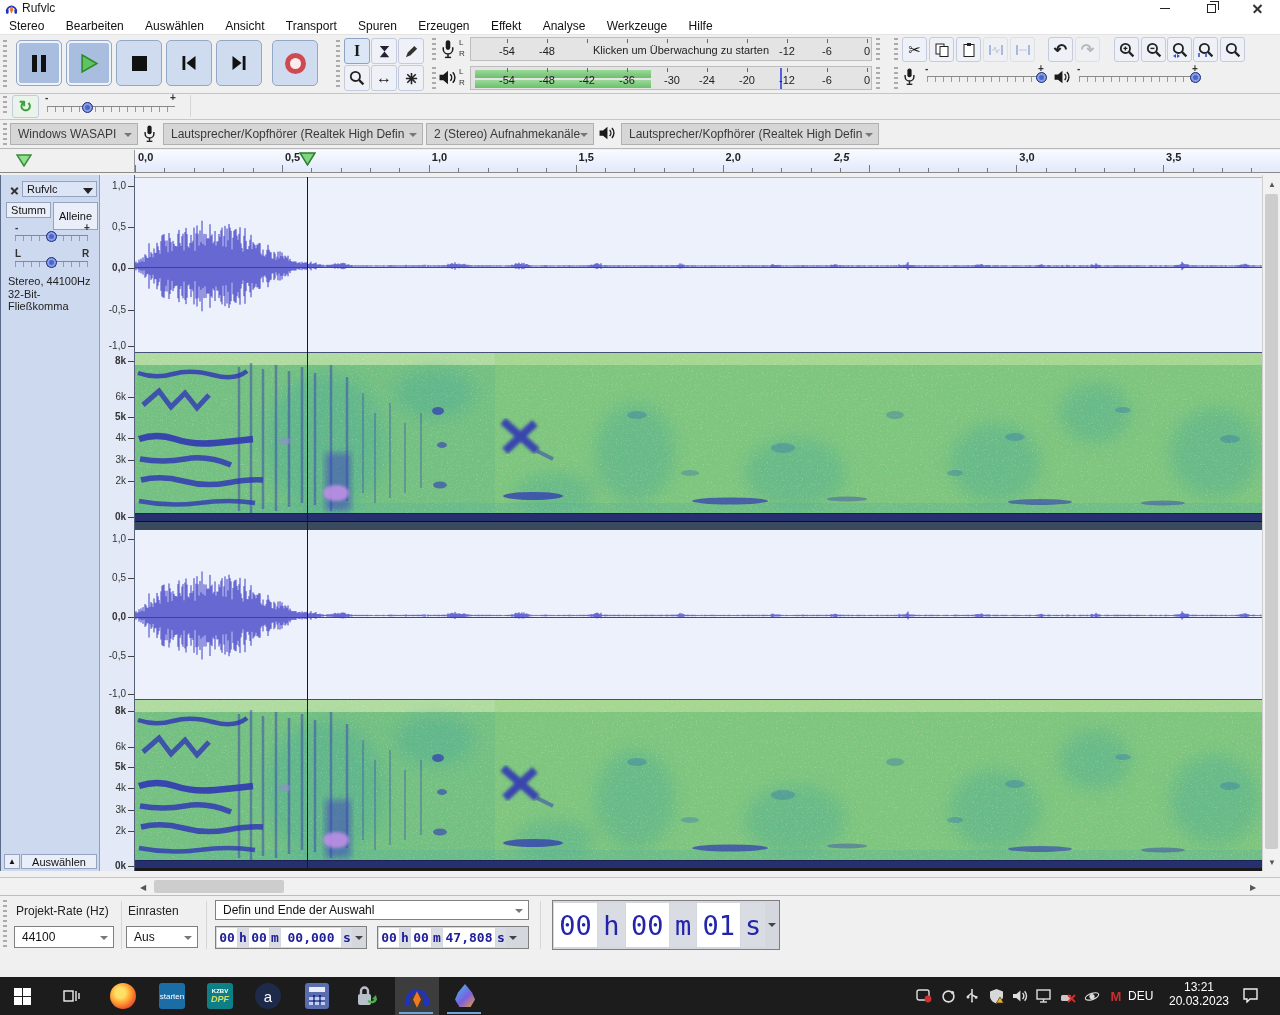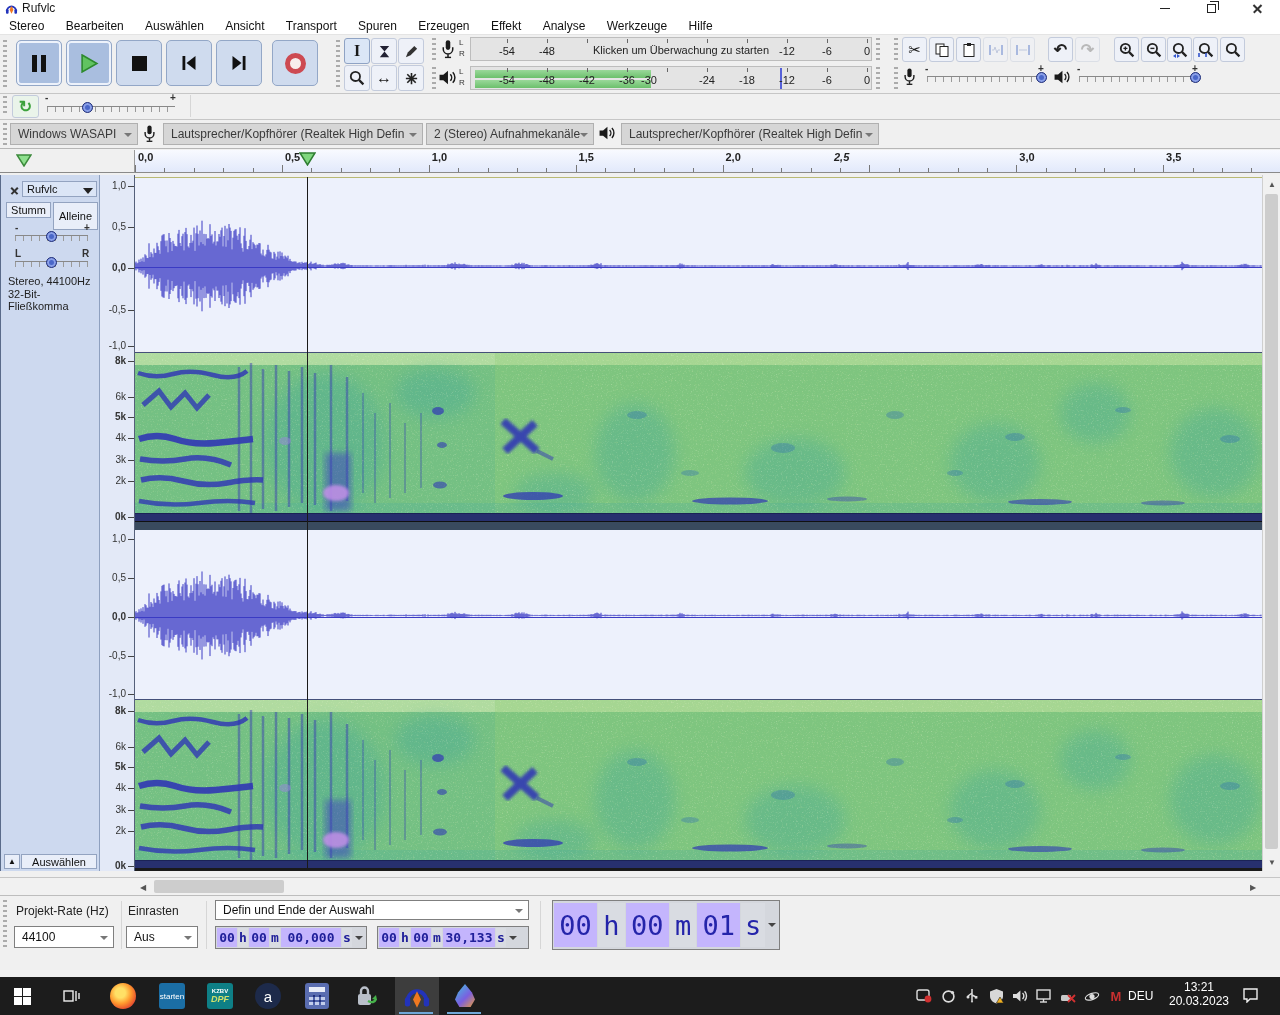--- a/index.html
+++ b/index.html
@@ -58,21 +58,21 @@
   .specbox{position:absolute;left:135px;width:1127px;}
   .centerline{position:absolute;left:135px;width:1127px;height:1px;background:#3a3ac4;}
   .scroll{background:#f1f1f1;}
   .sc-arrow{position:absolute;color:#555;font-size:8px;display:flex;align-items:center;justify-content:center;}
   .sc-thumb{position:absolute;background:#cdcdcd;border-radius:2px;}
   
   .label12{position:absolute;font-size:12px;color:#222;}
   .timefield{position:absolute;display:flex;align-items:center;background:#d4d7dd;border:1px solid #7f7f7f;padding:1px;}
   .tc{display:flex;align-items:center;justify-content:center;height:19px;
       font-family:"DejaVu Sans Mono",monospace;color:#20209a;font-weight:bold;font-size:13px;margin-right:1px;}
-  .tc.d{background:#c4b5fd;}
+  .tc.d{background:#ffffff;}
   .tc.u{background:#d9dce2;}
   .tfarrow{width:0;height:0;border-left:4px solid transparent;border-right:4px solid transparent;
       border-top:4px solid #444;margin:0 2px;}
   .big .tc{height:44px;font-size:27px;font-weight:normal;color:#2424aa;}
   
   .statusbar{position:absolute;left:0;top:955px;width:1280px;height:22px;background:#f0f0f0;border-top:1px solid #cfcfcf;}
   .taskbar{position:absolute;left:0;top:977px;width:1280px;height:38px;background:#1c1c1c;color:#e8e8e8;}
   .app-ic{position:absolute;top:0;width:44px;height:38px;display:flex;align-items:center;justify-content:center;}
   .tray-ic{position:absolute;top:11px;width:20px;height:16px;display:flex;align-items:center;justify-content:center;color:#ddd;font-size:12px;}
   .underline{position:absolute;bottom:1px;height:2px;background:#6fa8d8;}
@@ -329,23 +329,23 @@
         <div class="mtick" style="left: 196px;"></div>
         <div class="mtick" style="left: 236px;"></div>
         <div class="mtick" style="left: 276px;"></div>
         <div class="mtick" style="left: 316px;"></div>
         <div class="mtick" style="left: 356px;"></div>
         <div class="mtick" style="left: 396px;"></div>
         <div class="mlabel" style="left: 23px;">-54</div>
         <div class="mlabel" style="left: 63px;">-48</div>
         <div class="mlabel" style="left: 103px;">-42</div>
         <div class="mlabel" style="left: 143px;">-36</div>
-        <div class="mlabel" style="left: 165px;">-30</div>
+        <div class="mlabel" style="left: 188px;">-30</div>
         <div class="mlabel" style="left: 223px;">-24</div>
-        <div class="mlabel" style="left: 263px;">-18</div>
+        <div class="mlabel" style="left: 263px;">-20</div>
         <div class="mlabel" style="left: 303px;">-12</div>
         <div class="mlabel" style="left: 343px;">-6</div>
         <div class="mlabel" style="left: 383px;">0</div>
       </div>
     <div class="grab" style="left:876px;top:67px;height:24px"></div>
   </div>
 
   <div>
     <div class="grab" style="left:894px;top:38px;height:24px"></div>
     <div class="sbtn" style="left:902px;top:37px;width:25px;height:25px">
@@ -689,21 +689,21 @@
         <span class="tc u" style="width:10px">m</span>
         <span class="tc d" style="width:60px">00,000</span>
         <span class="tc u" style="width:10px">s</span>
         <span class="tfarrow"></span>
     </div>
     <div class="timefield" style="left:377px;top:30px;width:152px;height:23px">
       <span class="tc d" style="width:20px">00</span>
         <span class="tc u" style="width:10px">h</span>
         <span class="tc d" style="width:20px">00</span>
         <span class="tc u" style="width:10px">m</span>
-        <span class="tc d" style="width:52px">30,133</span>
+        <span class="tc d" style="width:52px">47,808</span>
         <span class="tc u" style="width:10px">s</span>
         <span class="tfarrow"></span>
     </div>
     <div class="vsep" style="left:540px;top:5px;height:48px"></div>
 
     <div class="timefield big" style="left:552px;top:4px;width:228px;height:50px">
       <span class="tc d" style="width:44px">00</span>
         <span class="tc u" style="width:27px">h</span>
         <span class="tc d" style="width:44px">00</span>
         <span class="tc u" style="width:27px">m</span>

